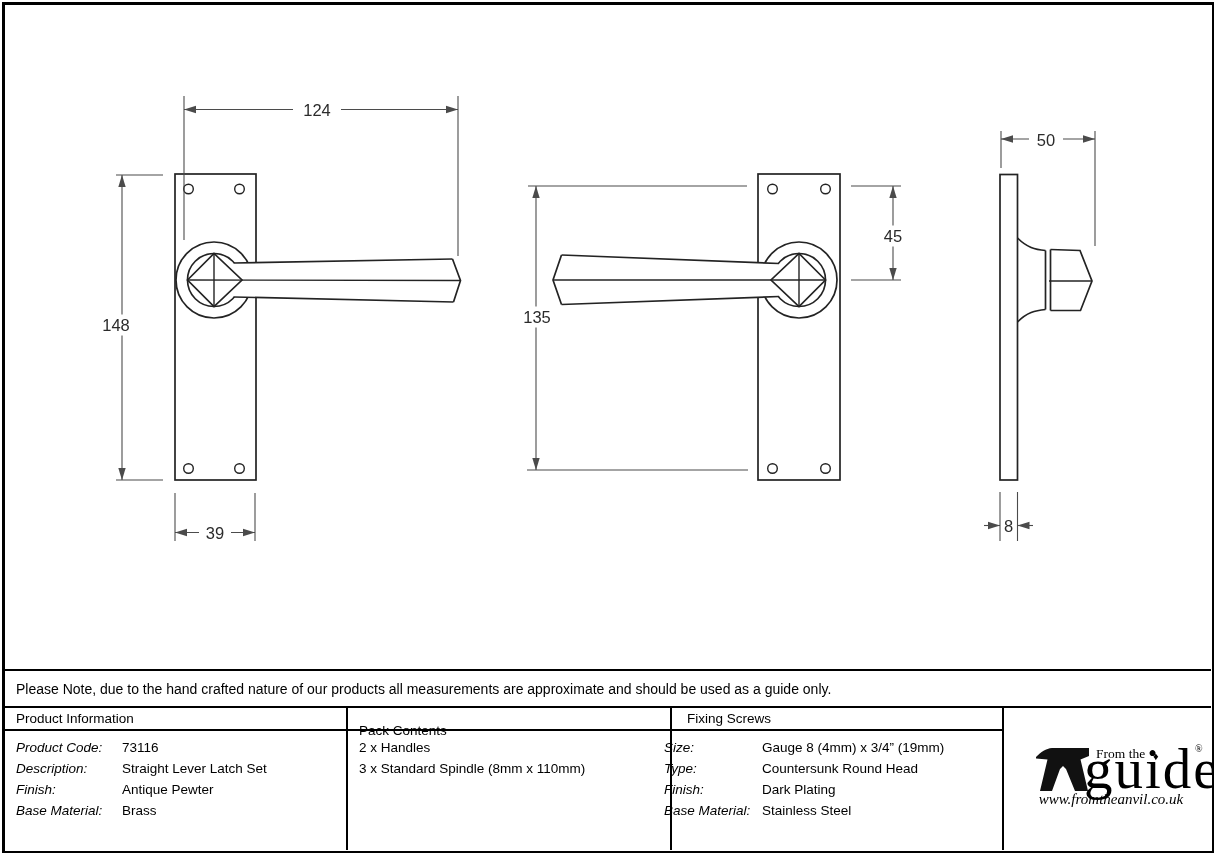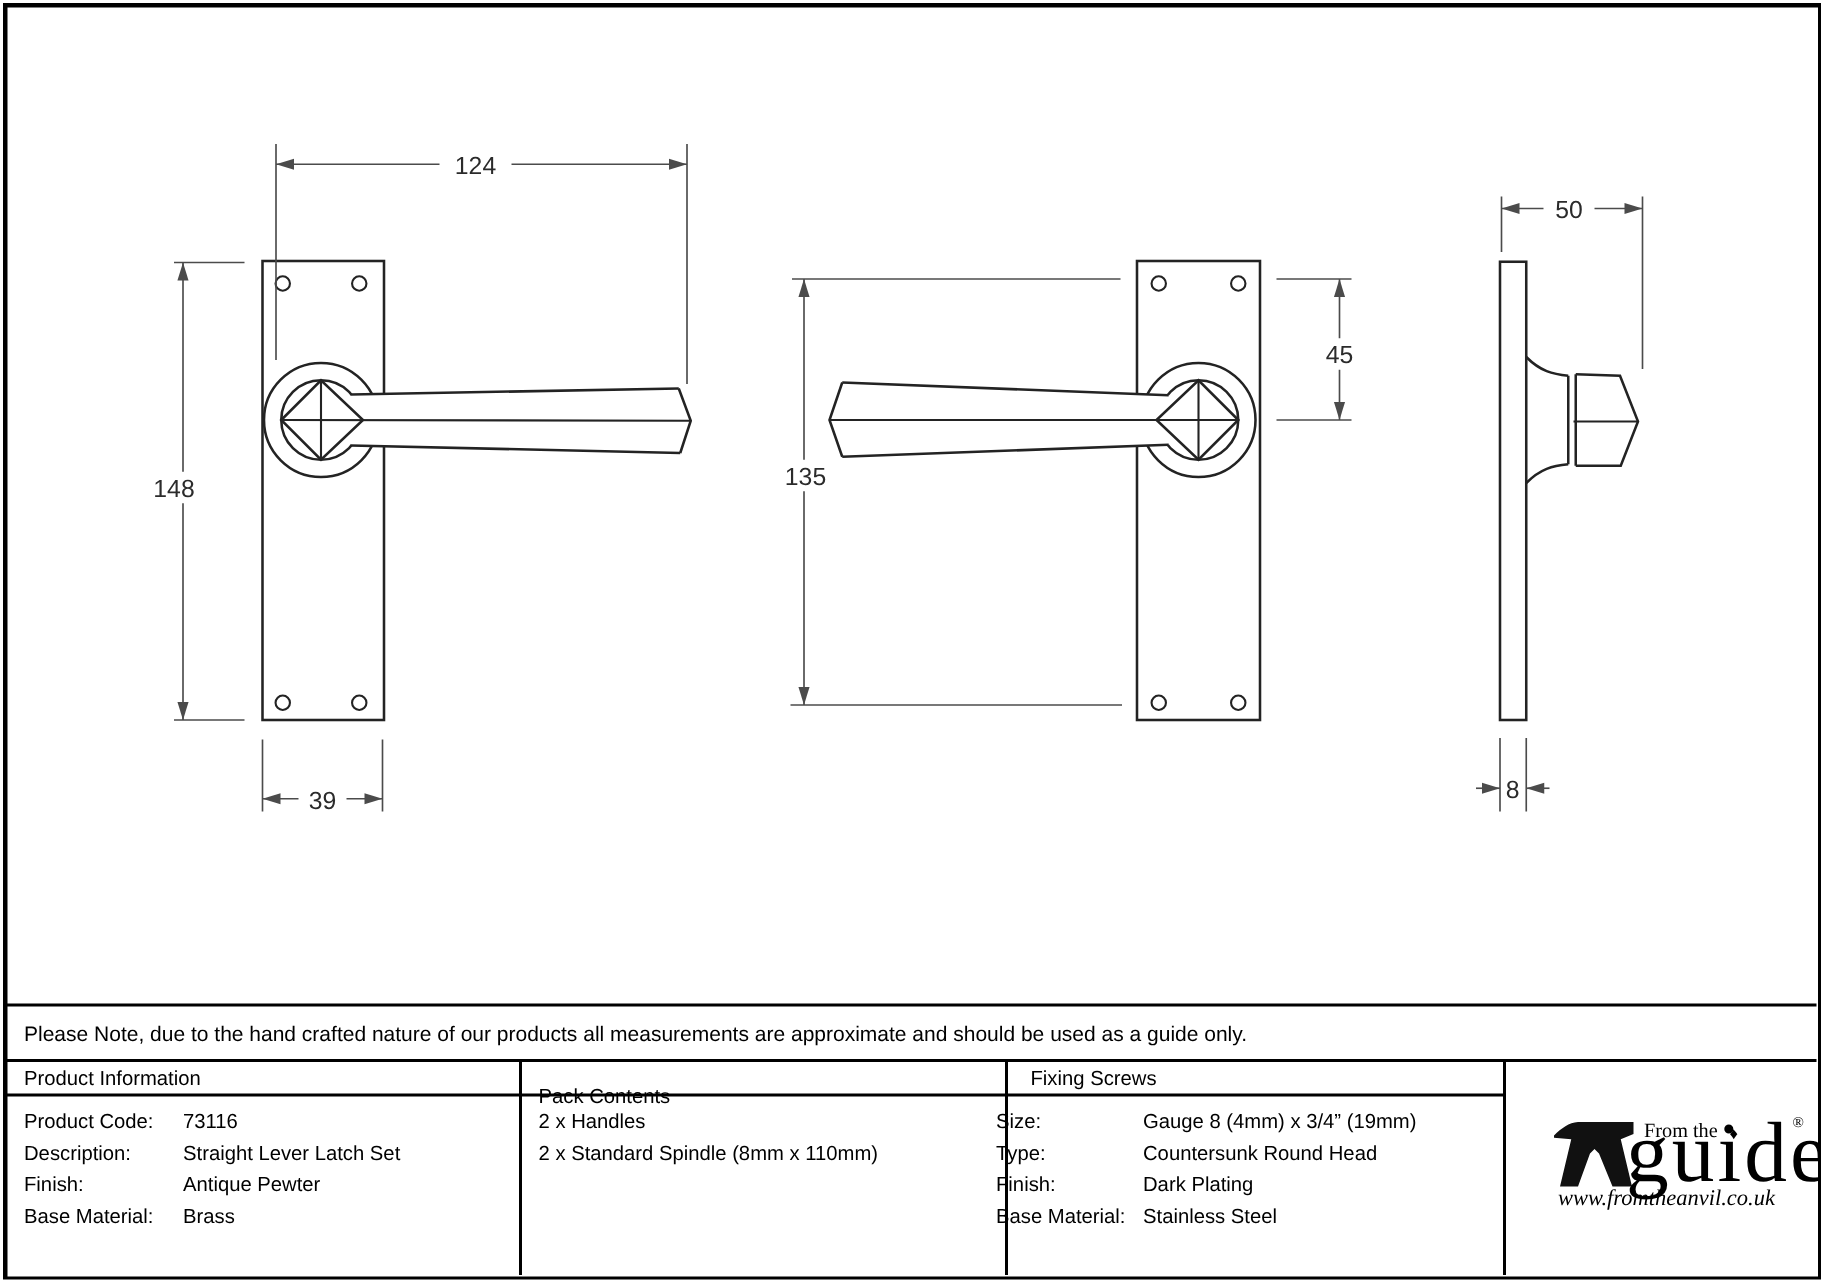--- a/index.html
+++ b/index.html
@@ -18,21 +18,21 @@
   .dim{stroke:#4b4b4b;stroke-width:1.1;fill:none;}
   .dimarrow{fill:#4b4b4b;stroke:none;}
   .dimtext{font-family:"Liberation Sans",sans-serif;font-size:16.5px;fill:#2b2b2b;text-anchor:middle;}
   .dimbg{fill:#ffffff;stroke:none;}
   
   .cell-text{font-size:13.5px;line-height:21px;white-space:nowrap;}
   .note{left:16px;top:679px;font-size:14px;}
   .hdr{font-size:13.5px;top:708px;height:36px;line-height:21px;}
   .col{top:737px;}
   .row{display:flex;height:21px;line-height:21px;font-size:13.5px;white-space:nowrap;}
-  .row .lbl{flex:0 0 auto;}
+  .row .lbl{flex:0 0 auto;font-style:italic;}
   .pi .lbl{width:106px;}
   .fs .lbl{width:98px;}
   
   .logo{left:1004px;top:708px;width:207px;height:180px;}
   .logo *{position:absolute;}
   .logo-prefix{left:92px;top:38px;font-family:"Liberation Serif",serif;font-size:13.5px;white-space:nowrap;}
   .logo-diamond{left:149px;top:42px;font-size:11px;}
   .logo-name{left:80px;top:32px;font-family:"Liberation Serif",serif;font-size:57px;line-height:57px;letter-spacing:2px;white-space:nowrap;}
   .logo-reg{left:191px;top:35px;font-family:"Liberation Serif",serif;font-size:10px;}
   .logo-site{left:24px;top:83px;width:166px;text-align:center;font-family:"Liberation Serif",serif;font-style:italic;font-size:15px;white-space:nowrap;}
@@ -190,21 +190,21 @@
     <span class="val">Antique Pewter</span>
   </div>
   <div class="row">
     <span class="lbl">Base Material:</span>
     <span class="val">Brass</span>
   </div>
 </div>
 
 <div class="abs col" style="left:359px;text-align:right;">
   <div class="row">2 x Handles</div>
-  <div class="row">2 x Standard Spindle (8mm x 110mm)</div>
+  <div class="row">3 x Standard Spindle (8mm x 110mm)</div>
 </div>
 
 <div class="abs col fs" style="left:664px;">
   <div class="row">
     <span class="lbl">Size:</span>
     <span class="val">Gauge 8 (4mm) x 3/4” (19mm)</span>
   </div>
   <div class="row">
     <span class="lbl">Type:</span>
     <span class="val">Countersunk Round Head</span>

